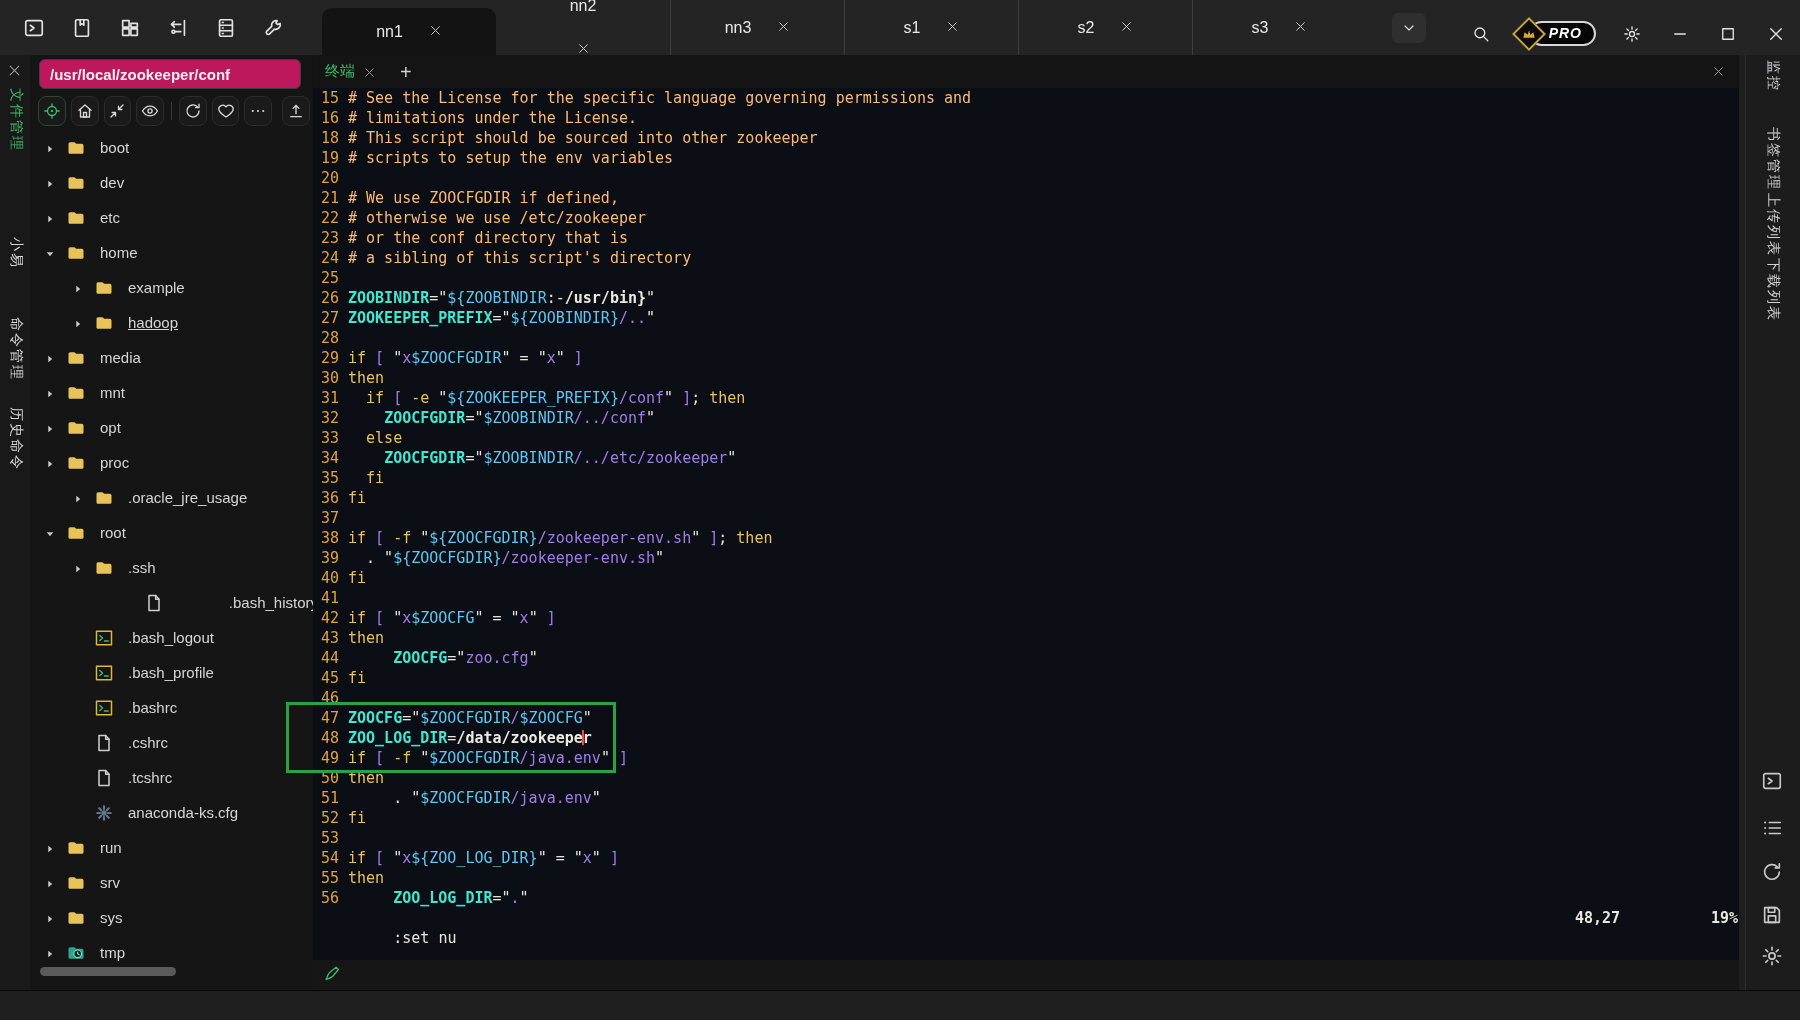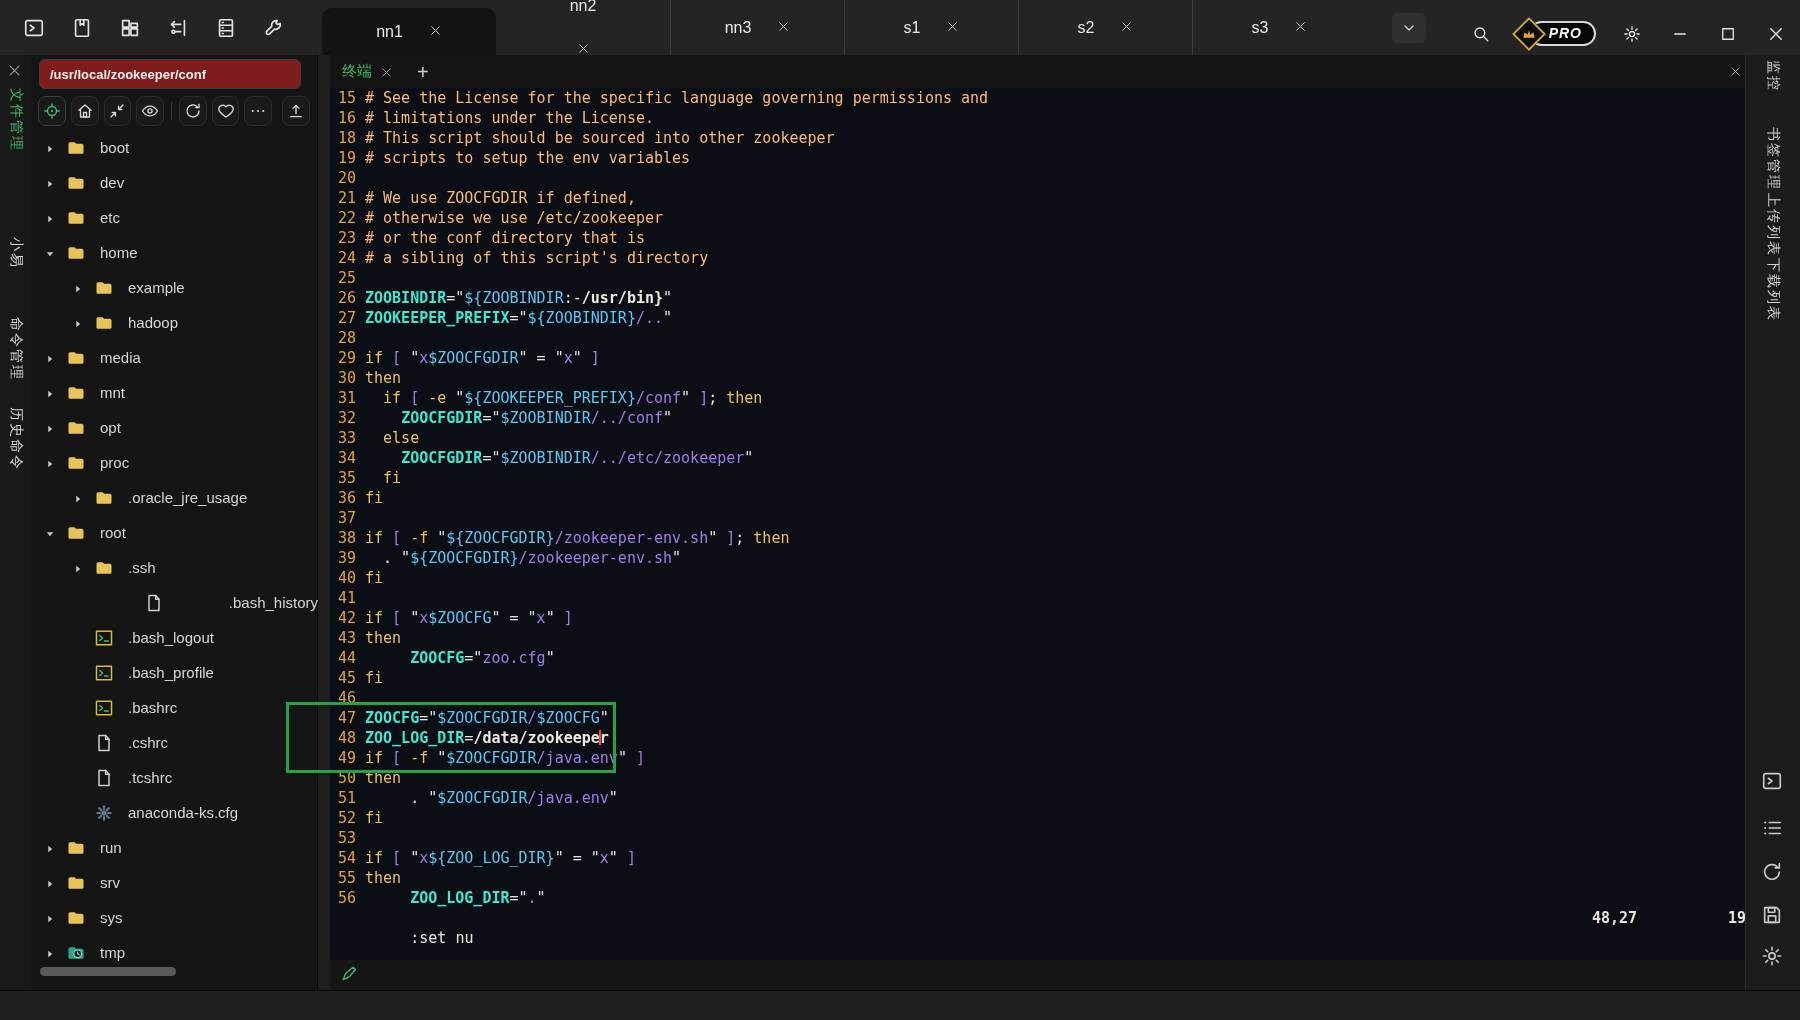--- a/index.html
+++ b/index.html
@@ -34,40 +34,40 @@
 
   
   #left-rail { position:absolute; left:0; top:55px; width:30px; height:935px; background:#191919; }
   #rail-close { position:absolute; left:7px; top:8px; color:#9a9a9a; width:16px; height:16px; cursor:pointer; }
   #rail-close svg { width:15px; height:15px; }
   .vlabel { writing-mode:vertical-rl; text-orientation:sideways; font-size:14px; letter-spacing:2px;
     position:absolute; left:7px; cursor:pointer; white-space:nowrap; }
 
   
   #file-panel { position:absolute; left:30px; top:55px; width:288px; height:935px; background:#151515; border-right:1px solid #060606; }
-  #path-box { position:absolute; left:9px; top:4px; width:262px; height:30px; background:#7f1d1d;
-    border:1px solid #3e3e3e; border-radius:6px; color:#f0f0f0; font-size:13px; font-weight:bold;
+  #path-box { position:absolute; left:9px; top:4px; width:262px; height:30px; background:#be185d;
+    border:1px solid #3e3e3e; border-radius:6px; color:#f0f0f0; font-size:15px; font-weight:bold;
     display:flex; align-items:center; padding:0 10px; cursor:text; white-space:nowrap; overflow:hidden; }
   #fp-toolbar { position:absolute; left:8px; top:40px; width:272px; height:32px; display:flex; align-items:center; gap:5px; }
   .fp-btn { width:32px; height:30px; border:1px solid #2c2c2c; border-radius:8px; background:#1a1a1a;
     color:#d8d8d8; display:flex; align-items:center; justify-content:center; cursor:pointer; }
   .fp-btn svg { width:18px; height:18px; }
   .fp-btn.green { color:#3fba6a; border-color:#2e4634; }
   .fp-div { width:1px; height:18px; background:#3a3a3a; margin:0 2px; }
   .fp-spacer { flex:1; }
   #tree { position:absolute; left:0; top:75px; width:288px; height:838px; overflow:hidden; }
   .trow { height:35px; display:flex; align-items:center; color:#d6d6d6; font-size:15px; cursor:pointer; }
   .trow .arrow { width:14px; height:14px; color:#c8c8c8; margin-right:8px; flex:none; }
   .trow .arrow svg { width:12px; height:12px; }
   .trow .ticon { width:22px; height:20px; margin-right:12px; flex:none; }
   .trow .ticon svg { width:20px; height:20px; }
   #fp-scrollbar { position:absolute; left:10px; top:912px; width:136px; height:9px; background:#5a5a5a; border-radius:5px; cursor:grab; }
 
   
-  #terminal { position:absolute; left:330px; top:55px; width:1426px; height:935px; background:#141414; }
+  #terminal { position:absolute; left:313px; top:55px; width:1426px; height:935px; background:#141414; }
   #term-tabs { position:relative; height:33px; display:flex; align-items:center; }
   #term-tab-label { color:#3fba6a; font-size:15px; margin-left:12px; cursor:pointer; }
   #term-tab-close { color:#9a9a9a; margin-left:8px; width:13px; height:13px; cursor:pointer; }
   #term-tab-close svg, #term-close svg { width:13px; height:13px; }
   #term-plus { color:#cfcfcf; font-size:20px; margin-left:24px; cursor:pointer; line-height:1; }
   #term-close { position:absolute; right:14px; top:9px; color:#9a9a9a; cursor:pointer; }
   #vim { position:relative; height:872px; background:#0b0e15; overflow:hidden;
     font-family:"DejaVu Sans Mono", monospace; font-size:15px; line-height:20px; cursor:text; }
   .cline { height:20px; white-space:pre; padding-left:8px; }
   .ln { display:inline-block; width:18px; text-align:right; margin-right:9px; color:#e2a33c; }
@@ -329,21 +329,21 @@
         </div>
         <div class="trow" style="padding-left: 42px;">
           <span class="arrow"><svg viewBox="0 0 24 24" fill="none" stroke="currentColor" stroke-width="1.8" stroke-linecap="round" stroke-linejoin="round">
               <path d="M8.5 5.5l8 6.5-8 6.5z" fill="currentColor" stroke="none"></path>
             </svg></span>
           <span class="ticon"><svg viewBox="0 0 24 24" fill="none" stroke="currentColor" stroke-width="1.8" stroke-linecap="round" stroke-linejoin="round">
               <path d="M3 7c0-1.1.9-2 2-2h5.2l2 2H19c1.1 0 2 .9 2 2v8c0 1.1-.9 2-2 2H5c-1.1 0-2-.9-2-2z" fill="#e8c35a" stroke="none"></path>
             </svg></span>
           <span>example</span>
         </div>
-        <div class="trow" style="padding-left: 42px;">
+        <div class="trow" style="padding-left: 42px; text-decoration: underline;">
           <span class="arrow"><svg viewBox="0 0 24 24" fill="none" stroke="currentColor" stroke-width="1.8" stroke-linecap="round" stroke-linejoin="round">
               <path d="M8.5 5.5l8 6.5-8 6.5z" fill="currentColor" stroke="none"></path>
             </svg></span>
           <span class="ticon"><svg viewBox="0 0 24 24" fill="none" stroke="currentColor" stroke-width="1.8" stroke-linecap="round" stroke-linejoin="round">
               <path d="M3 7c0-1.1.9-2 2-2h5.2l2 2H19c1.1 0 2 .9 2 2v8c0 1.1-.9 2-2 2H5c-1.1 0-2-.9-2-2z" fill="#e8c35a" stroke="none"></path>
             </svg></span>
           <span>hadoop</span>
         </div>
         <div class="trow" style="padding-left: 14px;">
           <span class="arrow"><svg viewBox="0 0 24 24" fill="none" stroke="currentColor" stroke-width="1.8" stroke-linecap="round" stroke-linejoin="round">

